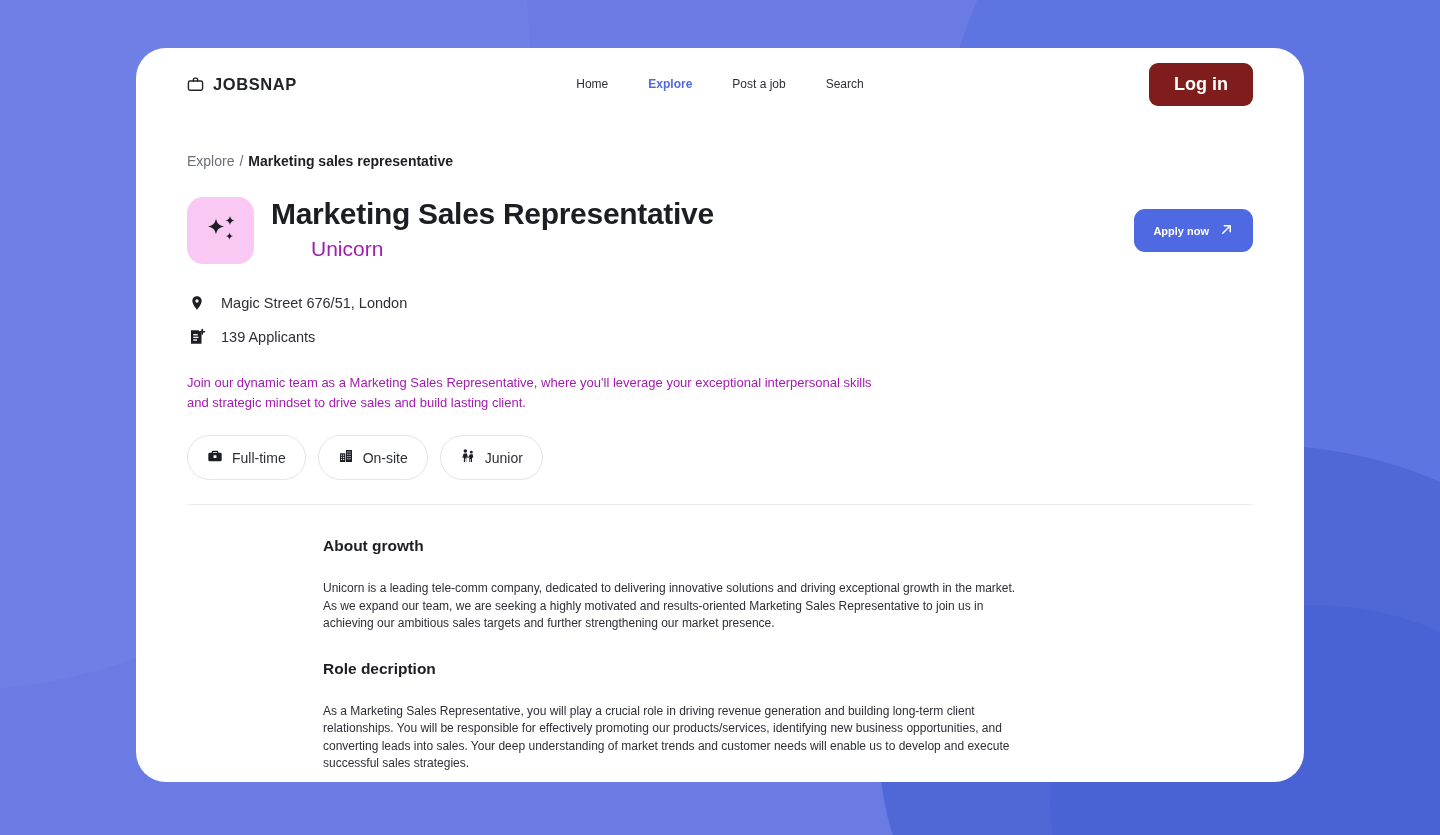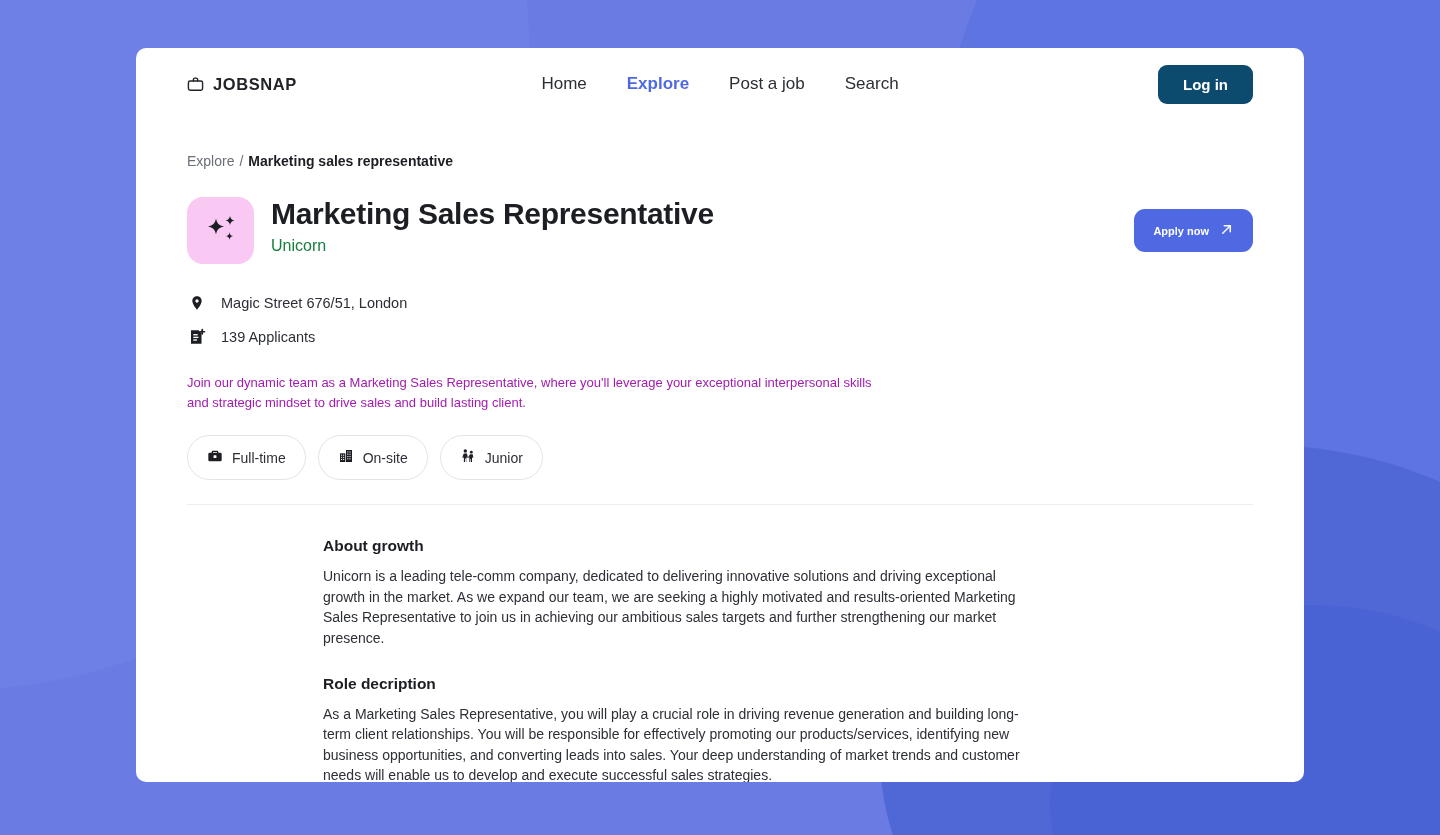--- a/index.html
+++ b/index.html
@@ -50,21 +50,21 @@
   }
 
   
   .card {
     position: absolute;
     left: 136px;
     top: 48px;
     width: 1168px;
     height: 734px;
     background: #ffffff;
-    border-radius: 10px;
+    border-radius: 30px;
     overflow: hidden;
   }
 
   .card-inner {
     position: absolute;
     inset: 0;
   }
 
   
   .topbar {
@@ -93,35 +93,35 @@
 
   .nav {
     position: absolute;
     left: 50%;
     transform: translateX(-50%);
     display: flex;
     align-items: center;
     gap: 40px;
   }
   .nav-item {
-    font-size: 17px;
+    font-size: 12px;
     color: #2d2f36;
     cursor: pointer;
     white-space: nowrap;
   }
   .nav-item.active {
     color: #4e69e2;
     font-weight: bold;
   }
 
   .login-btn {
     margin-left: auto;
-    background: #0c4a6e;
+    background: #7f1d1d;
     color: #ffffff;
-    font-size: 15px;
+    font-size: 18px;
     font-weight: bold;
     border: none;
     border-radius: 9px;
     padding: 11px 25px;
     cursor: pointer;
     font-family: inherit;
   }
 
   
   .content {
@@ -161,22 +161,23 @@
   }
   .job-title {
     font-size: 30px;
     font-weight: bold;
     color: #1c1e24;
     letter-spacing: -0.3px;
     line-height: 1.15;
   }
   .job-company {
     margin-top: 5px;
-    font-size: 16px;
-    color: #15803d;
+    font-size: 21px;
+    color: #a21caf;
+    margin-left: 40px;
   }
   .apply-btn {
     margin-left: auto;
     margin-top: 14px;
     background: #4e69e2;
     color: #ffffff;
     border: none;
     border-radius: 11px;
     font-size: 11px;
     font-weight: bold;
@@ -249,22 +250,22 @@
     padding-left: 136px;
     padding-right: 80px;
   }
   .section + .section { margin-top: 27px; }
   .section-title {
     font-size: 15.5px;
     font-weight: bold;
     color: #1c1e24;
   }
   .section-body {
-    margin-top: 11px;
-    font-size: 14px;
+    margin-top: 25px;
+    font-size: 12px;
     line-height: 1.46;
     color: #2d2f36;
     max-width: 705px;
   }
 </style>
 </head>
 <body>
 
 <div class="bg-wrap">
   <div class="blob blob-tl"></div>

